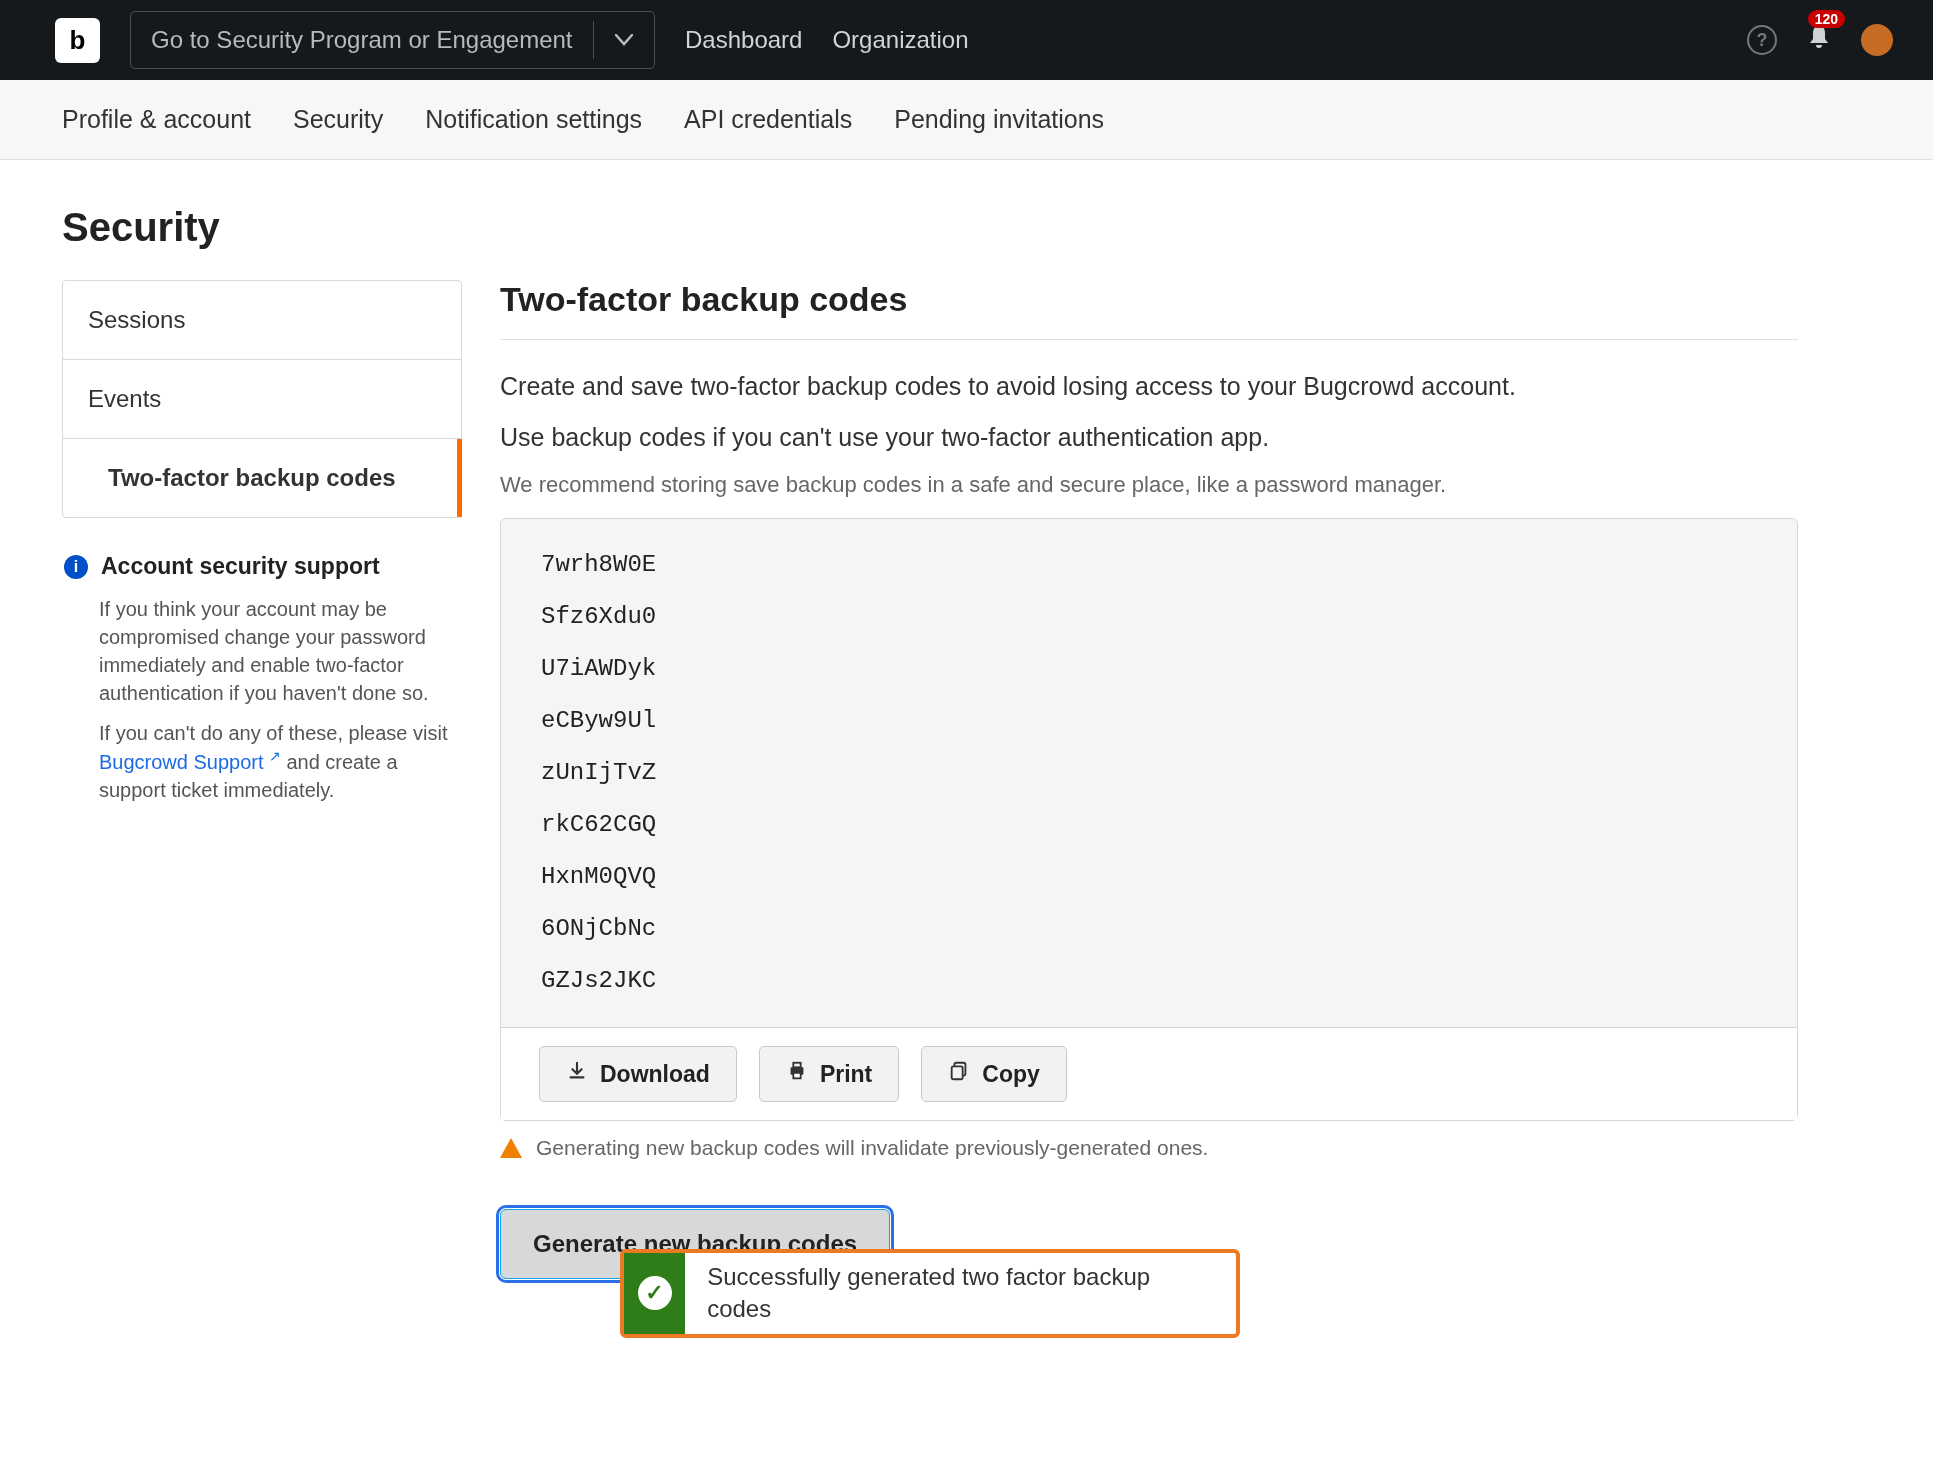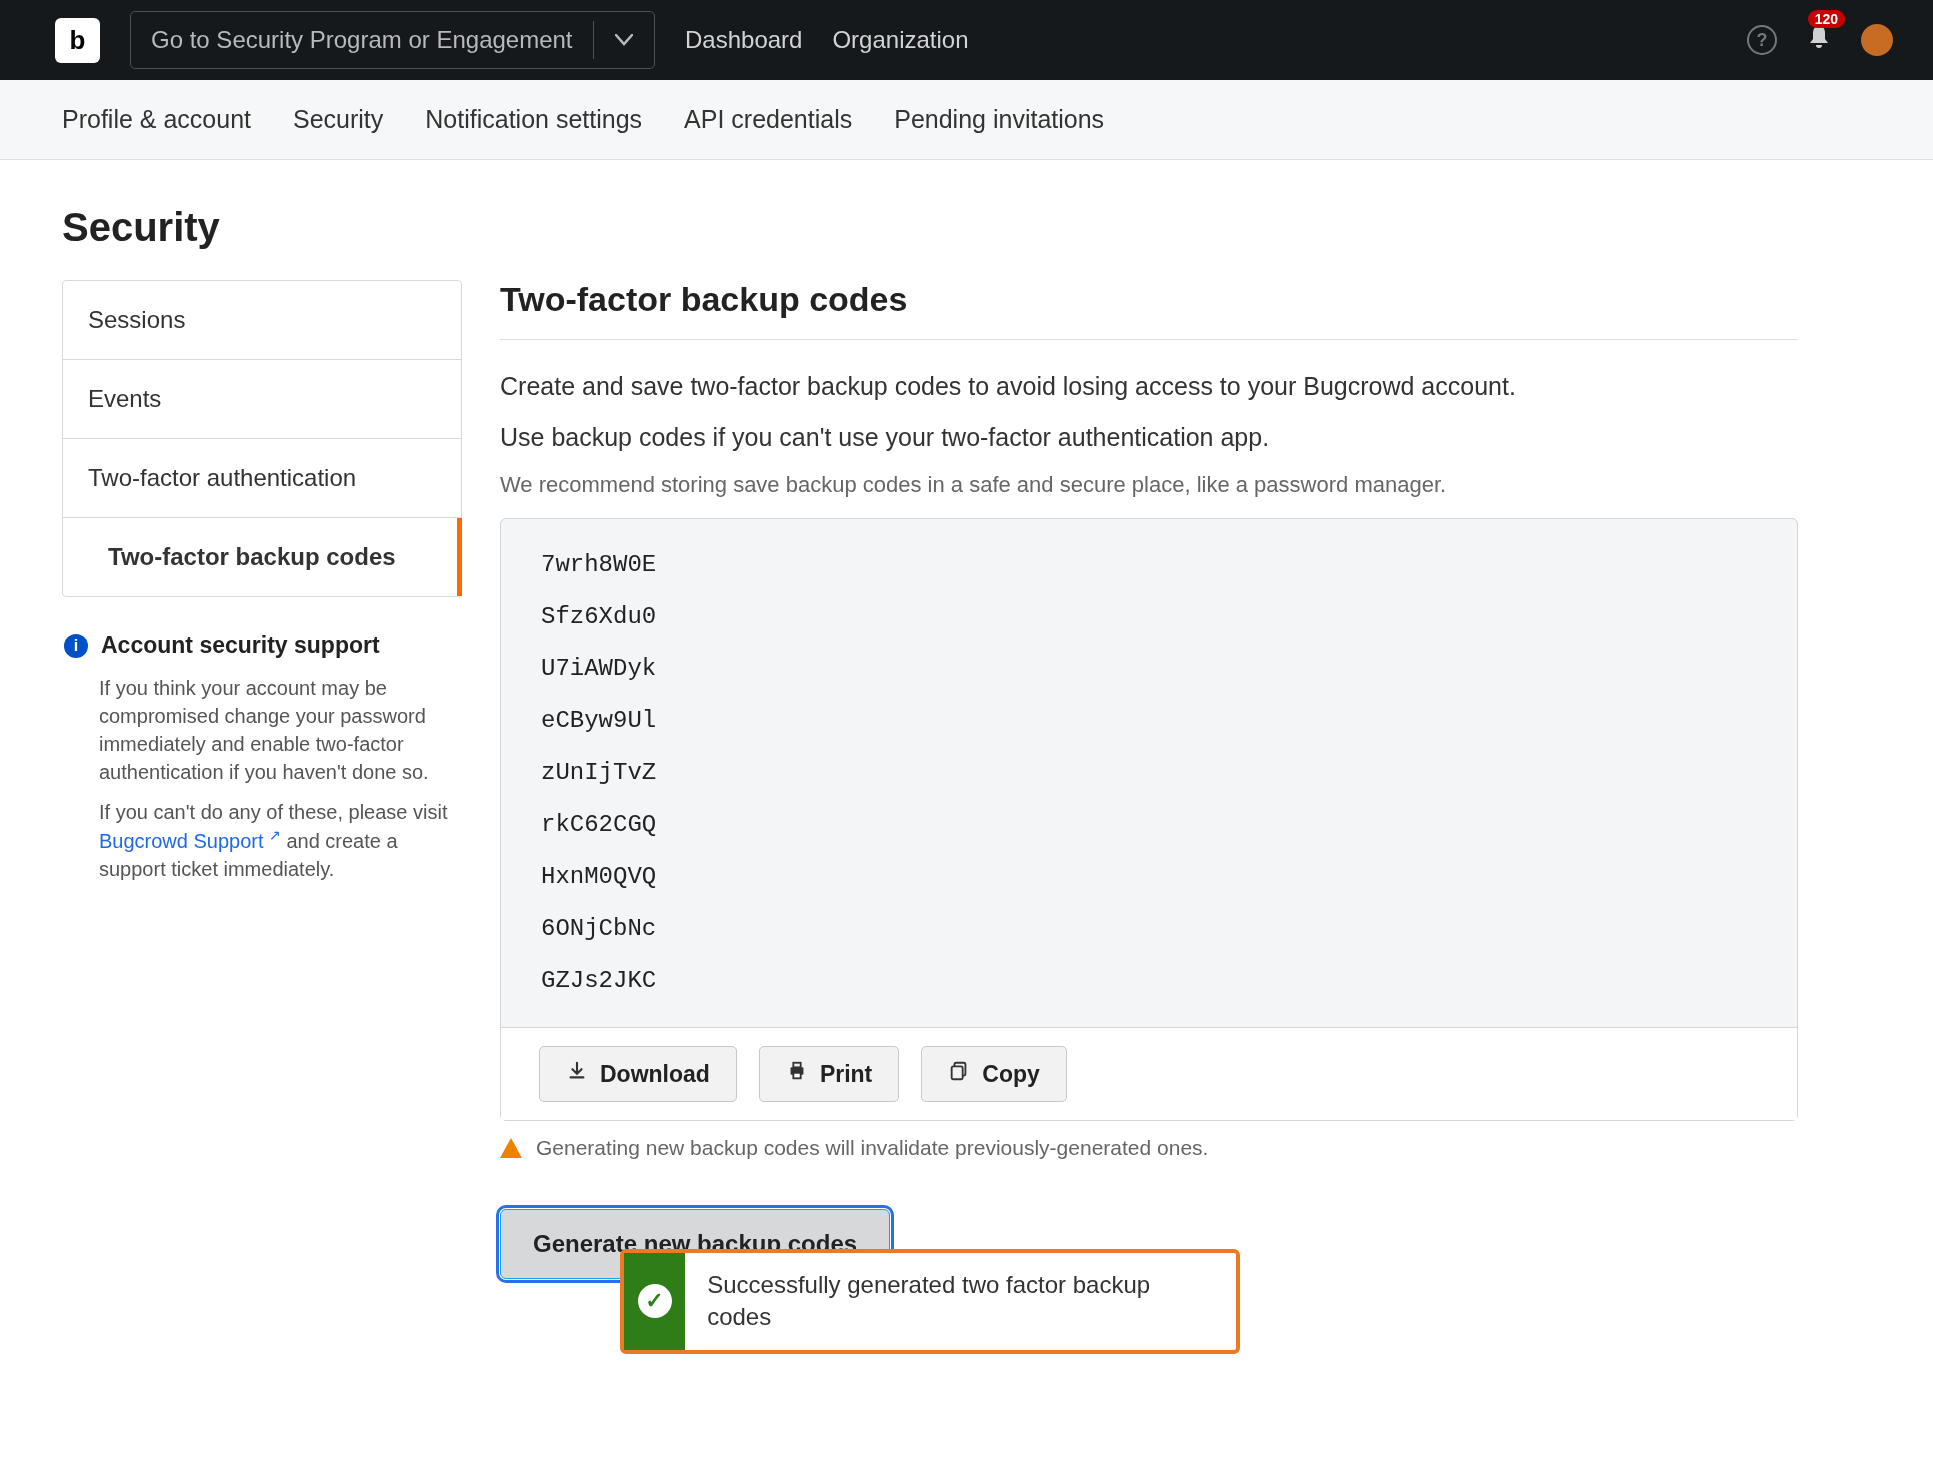--- a/index.html
+++ b/index.html
@@ -64,21 +64,21 @@
   .warning-row { display: flex; align-items: center; gap: 14px; margin-top: 15px; }
   .warn-icon { width: 0; height: 0; border-left: 11px solid transparent; border-right: 11px solid transparent; border-bottom: 20px solid #ee8100; position: relative; }
   .warn-text { font-size: 21px; color: #666; }
 
   .generate-btn { margin-top: 49px; background: #d7d8da; border: 1px solid #0ea5e9; outline: 3px solid #2a70e6; outline-offset: 1px; border-radius: 6px; padding: 20px 32px; font-size: 24px; font-weight: 600; color: #222; cursor: pointer; }
 
   
   .toast { position: relative; margin-top: -30px; margin-left: 120px; width: 620px; border: 4px solid #ec7a23; border-radius: 6px; background: #fff; display: flex; align-items: stretch; }
   .toast-icon-wrap { width: 62px; background: #2f7d18; display: flex; align-items: center; justify-content: center; }
   .toast-icon { width: 34px; height: 34px; border-radius: 50%; background: #fff; color: #2f7d18; display: flex; align-items: center; justify-content: center; font-size: 22px; font-weight: 900; }
-  .toast-text { padding: 16px 22px; font-size: 24px; color: #333; line-height: 1.35; }
+  .toast-text { padding: 8px 22px; font-size: 24px; color: #333; line-height: 1.35; }
 </style>
 </head>
 <body>
 
 <div class="topnav">
   <div class="logo">b</div>
   <div class="program-selector">
     <div class="program-selector-text">Go to Security Program or Engagement</div>
     <div class="program-selector-divider"></div>
     <div class="program-selector-caret">
@@ -113,21 +113,20 @@
 </div>
 
 <div class="page">
   <h1 class="page-title">Security</h1>
   <div class="page-columns">
 
     <aside class="sidebar">
       <div class="sidebar-list">
         <div class="sidebar-item">Sessions</div>
         <div class="sidebar-item">Events</div>
-        <div class="sidebar-item">Two-factor authentication</div>
         <div class="sidebar-item sidebar-item-active">Two-factor backup codes</div>
       </div>
       <div class="support">
         <div class="support-title-row">
           <div class="info-icon">i</div>
           <div class="support-title">Account security support</div>
         </div>
         <p class="support-text">If you think your account may be compromised change your password immediately and enable two-factor authentication if you haven't done so.</p>
         <p class="support-text">
           <span>If you can't do any of these, please visit </span><a href="#" class="support-link"><span>Bugcrowd Support</span> <span class="ext-icon">↗</span></a><span> and create a support ticket immediately.</span>

